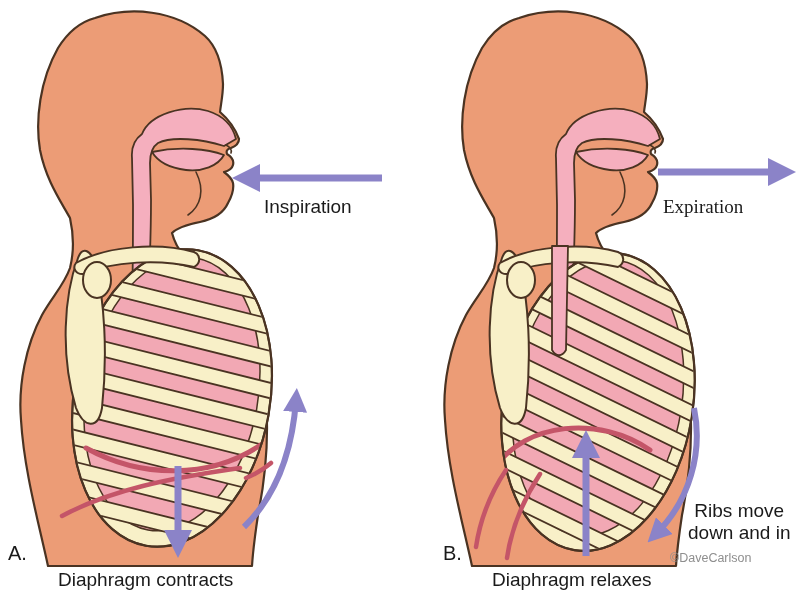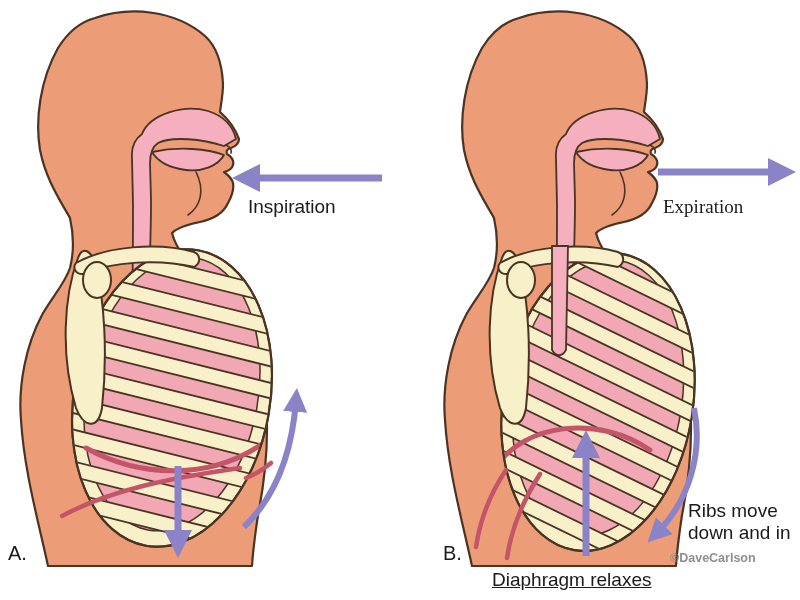--- a/index.html
+++ b/index.html
@@ -178,25 +178,26 @@
     <g>
       <path class="arrow" d="M 382,178 L 246,178" marker-end="url(#ah)"></path>
       <path class="arrow" d="M 658,172 L 782,172" marker-end="url(#ah)"></path>
       <path class="arrow" d="M 178,466 L 178,544" marker-end="url(#ah)"></path>
       <path class="arrow" d="M 586,556 L 586,444" marker-end="url(#ah)"></path>
       <path class="arrow arrow-curved" d="M 244,527 C 274,498 292,455 296,400" marker-end="url(#ah)"></path>
       <path class="arrow arrow-curved" d="M 694,408 C 703,452 690,500 656,534" marker-end="url(#ah)"></path>
     </g>
   </svg>
 
-  <div class="lbl" style="left:248px; top:196px;text-align:right;">Inspiration</div>
+  <div class="lbl" style="left:264px; top:196px;text-align:right;">Inspiration</div>
   <div class="lbl" style="left:663px; top:196px;font-family:Liberation Serif, serif;">Expiration</div>
 
-  <div class="lbl" style="left:688px; top:500px;">Ribs move
+  <div class="lbl" style="left:688px; top:500px;text-align:center;">Ribs move
 down and in</div>
 
   <div class="lbl letter" style="left:8px; top:542px;">A.</div>
   <div class="lbl letter" style="left:443px; top:542px;">B.</div>
 
-  <div class="lbl" style="left:492px; top:569px;text-decoration:underline;">Diaphragm relaxes</div>
-
-  <div class="credit" style="left:670px; top:551px;font-weight:bold;">©DaveCarlson</div>
+  <div class="lbl" style="left:58px; top:569px;">Diaphragm contracts</div>
+  <div class="lbl" style="left:492px; top:569px;">Diaphragm relaxes</div>
+
+  <div class="credit" style="left:670px; top:551px;">©DaveCarlson</div>
 </div>
 
 </body></html>

